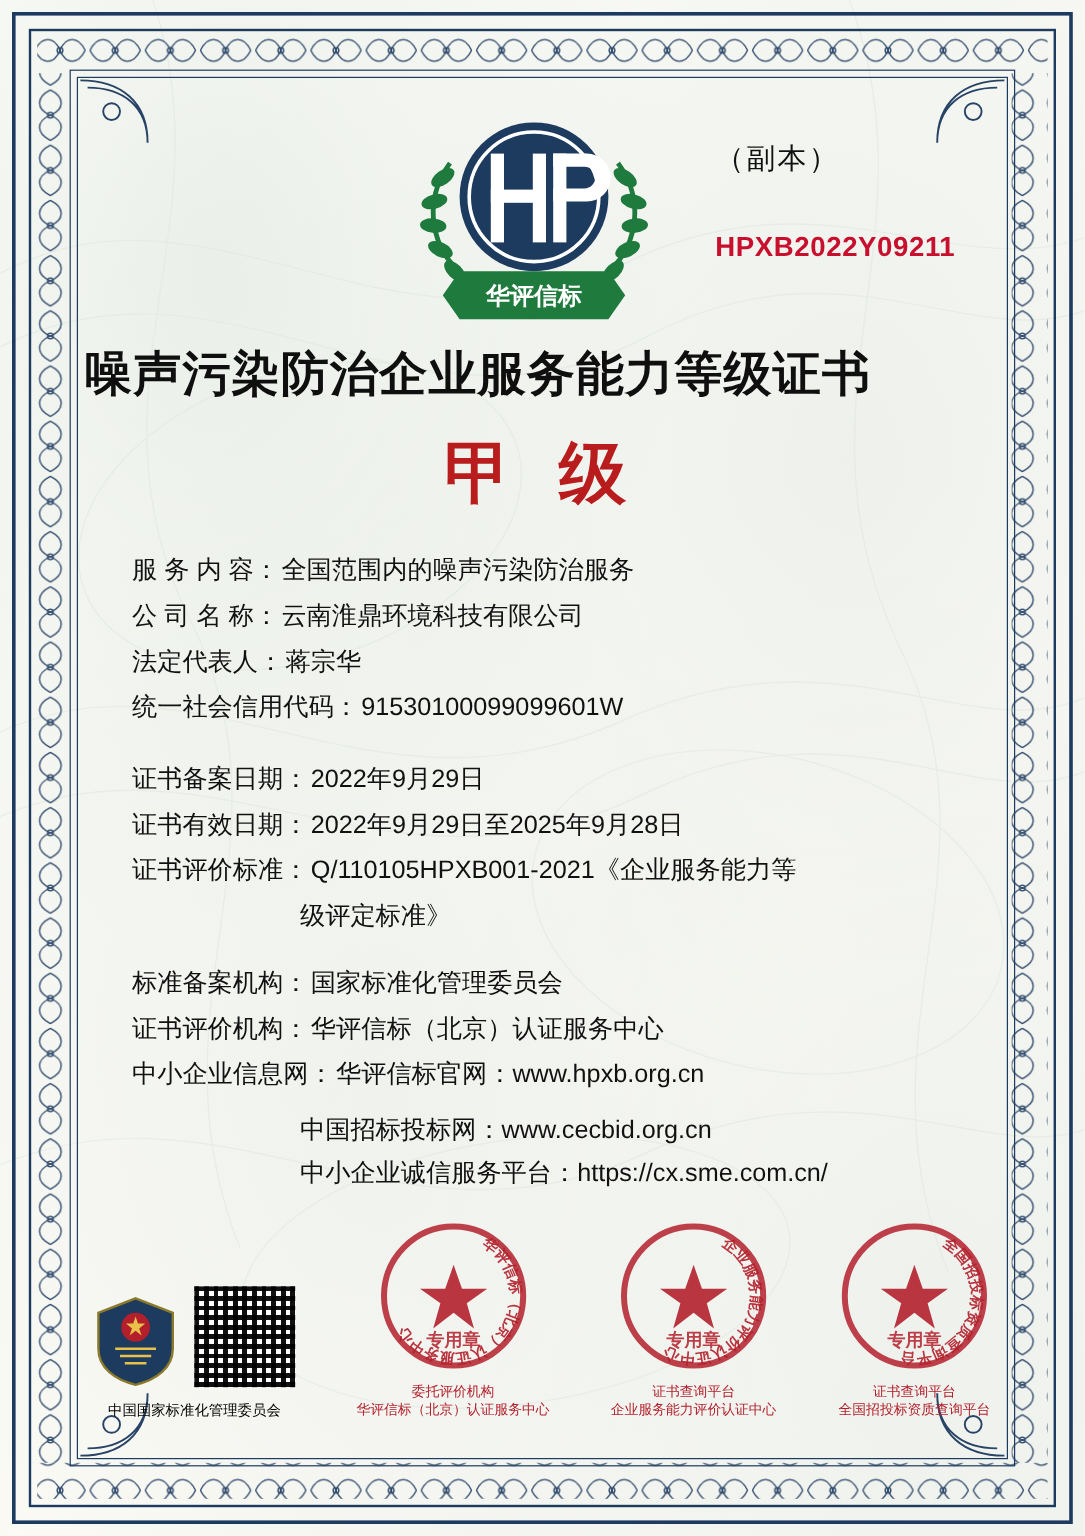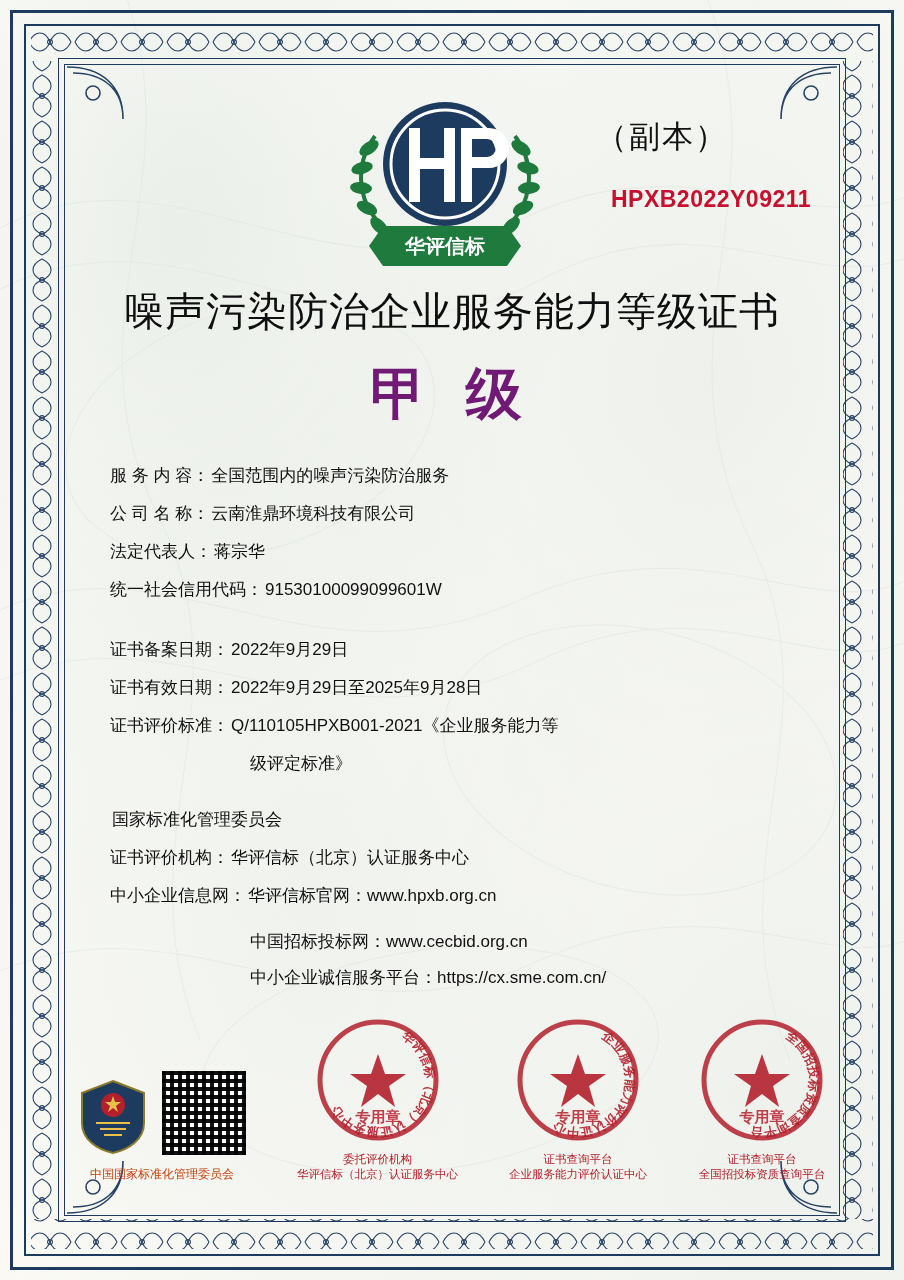--- a/index.html
+++ b/index.html
@@ -80,64 +80,62 @@
     height: 190px;
   }
   .copy-info {
     position: absolute;
     right: 8px;
     top: 44px;
     text-align: left;
     width: 230px;
   }
   .copy-label {
-    font-size: 31px;
+    font-size: 24px;
     color: #111111;
     letter-spacing: 2px;
     font-weight: 500;
-    margin-bottom: 28px;
+    margin-bottom: 44px;
     font-family: Liberation Mono, monospace;
   }
   .cert-no-label {
     font-size: 20px;
     color: #1a1a1a;
     margin-bottom: 4px;
   }
   .cert-no-value {
     font-size: 23px;
     color: #c8102e;
     font-weight: 700;
     letter-spacing: 0.5px;
-    text-align: center;
   }
 
   
   .main-title {
-    text-align: center;
     font-size: 40px;
-    font-weight: 400;
+    font-weight: 700;
     color: #0f0f0f;
     letter-spacing: 1px;
     margin-top: 2px;
   }
   .grade {
     text-align: center;
     font-size: 56px;
     font-weight: 700;
-    color: #701a75;
+    color: #b91c1c;
     letter-spacing: 12px;
     margin-top: 18px;
     margin-bottom: 10px;
   }
 
   
   .fields {
     margin-top: 26px;
     padding-left: 40px;
-    font-size: 17px;
+    font-size: 21px;
     color: #111111;
     line-height: 34px;
   }
   .field-row {
     display: flex;
     align-items: flex-start;
     margin-bottom: 4px;
   }
   .field-label {
     white-space: nowrap;
@@ -199,21 +197,21 @@
       repeating-linear-gradient(0deg, #111 0 4px, #fff 4px 8px);
     background-blend-mode: multiply;
   }
   .emblem-qr-group {
     display: flex;
     align-items: flex-end;
     gap: 14px;
   }
   .caption-under {
     font-size: 12px;
-    color: #c2410c;
+    color: #000000;
     text-align: center;
     margin-top: 6px;
   }
 </style>
 </head>
 <body>
 
 <div class="page">
   <div class="paper-texture"></div>
 
@@ -347,20 +345,21 @@
       </div>
       <div class="field-row">
         <span class="field-label">证书评价标准：</span>
         <span class="field-value">Q/110105HPXB001-2021《企业服务能力等</span>
       </div>
       <div class="indent-line">级评定标准》</div>
 
       <div class="block-gap"></div>
 
       <div class="field-row">
+        <span class="field-label">标准备案机构：</span>
         <span class="field-value">国家标准化管理委员会</span>
       </div>
       <div class="field-row">
         <span class="field-label">证书评价机构：</span>
         <span class="field-value">华评信标（北京）认证服务中心</span>
       </div>
       <div class="field-row">
         <span class="field-label">中小企业信息网：</span>
         <span class="field-value">华评信标官网：www.hpxb.org.cn</span>
       </div>

